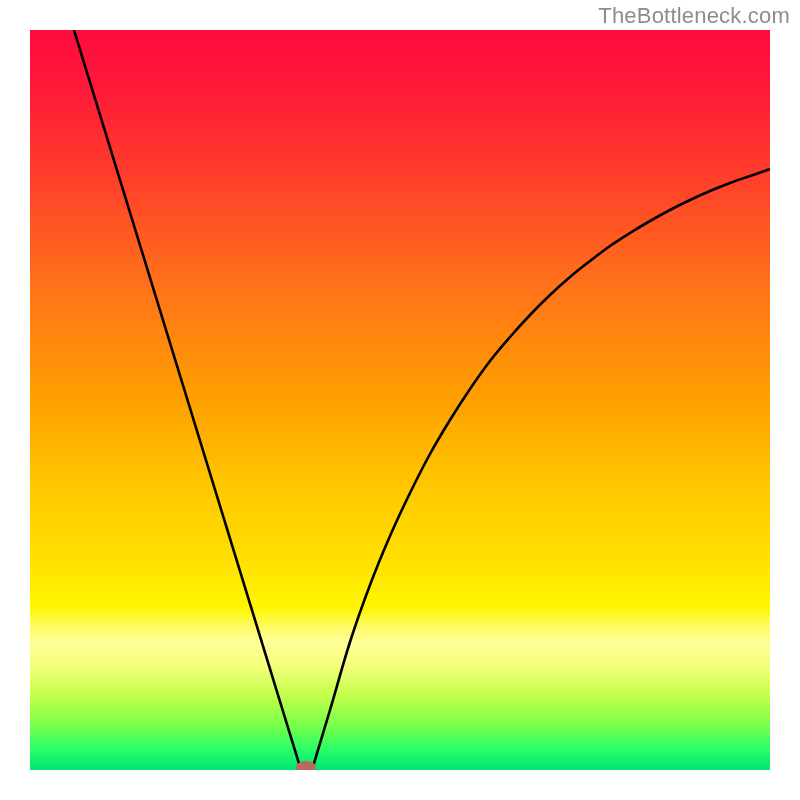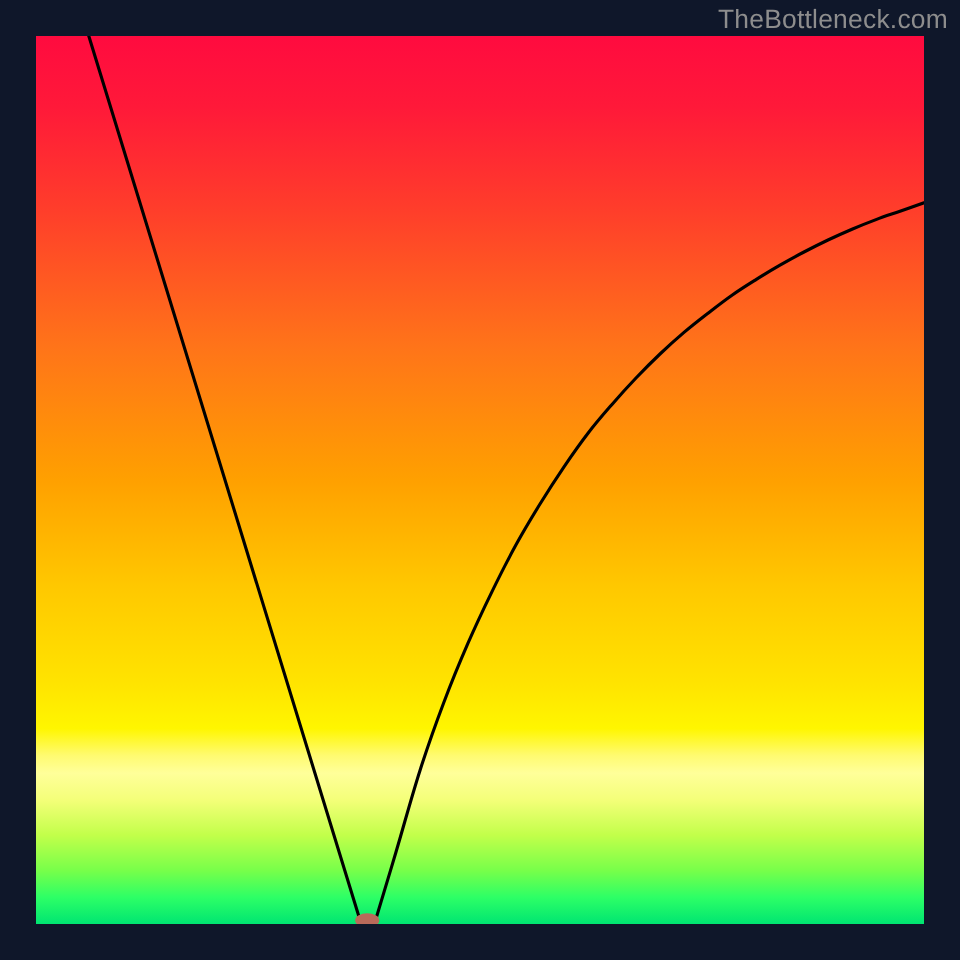--- a/index.html
+++ b/index.html
@@ -2,21 +2,21 @@
 <html><head>
 <meta charset="utf-8">
 <style>
   * { margin: 0; padding: 0; box-sizing: border-box; }
   html, body { width: 800px; height: 800px; overflow: hidden; }
   body { background: #000; font-family: Arial, Helvetica, sans-serif; }
   .frame {
     position: absolute;
     left: 0; top: 0;
     width: 800px; height: 800px;
-    background: #0f172a;
+    background: #ffffff;
   }
   .plot-area {
     position: absolute;
     left: 30px; top: 30px;
     width: 740px; height: 740px;
     overflow: hidden;
   }
   .gradient {
     position: absolute;
     inset: 0;

